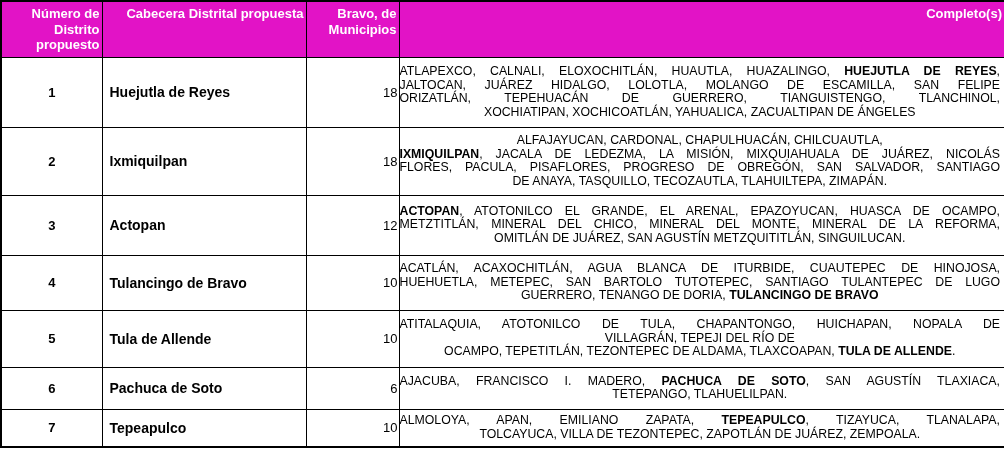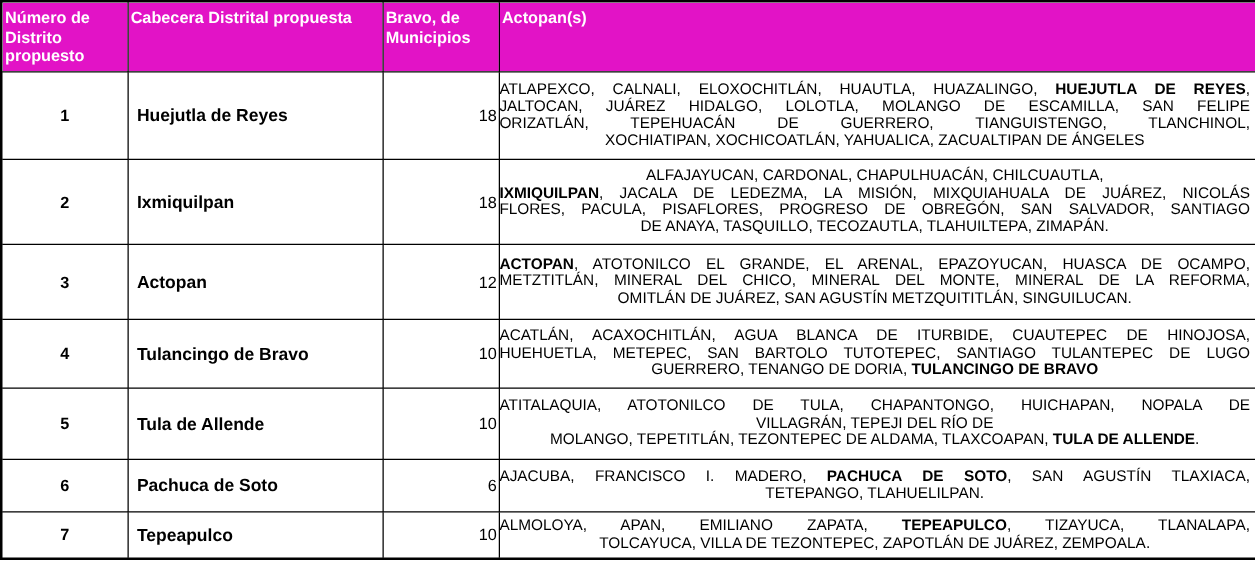--- a/index.html
+++ b/index.html
@@ -29,21 +29,21 @@
   col.c1 { width: 101px; }
   col.c2 { width: 204px; }
   col.c3 { width: 93px;  }
   col.c4 { width: 606px; }
 
   thead th {
     background: var(--header-bg, #E213C6);
     color: var(--header-text, #ffffff);
     font-size: 13px;
     font-weight: bold;
-    text-align: left;
+    text-align: right;
     vertical-align: top;
     padding: 4px 2px 0 2px;
     line-height: 15.5px;
     height: 56px;
   }
   tr.r1 { height: 70px; }
   tr.r2 { height: 68px; }
   tr.r3 { height: 60px; }
   tr.r4 { height: 55px; }
   tr.r5 { height: 57px; }
@@ -98,21 +98,21 @@
       <col class="c1">
         <col class="c2">
         <col class="c3">
         <col class="c4">
     </colgroup>
     <thead>
       <tr>
         <th>Número de Distrito propuesto</th>
         <th>Cabecera Distrital propuesta</th>
         <th>Bravo, de Municipios</th>
-        <th>Actopan(s)</th>
+        <th>Completo(s)</th>
       </tr>
     </thead>
     <tbody>
       <tr class="r1">
         <td class="num">1</td>
         <td class="cab">Huejutla de Reyes</td>
         <td class="tot">18</td>
         <td class="comp">
             <div class="comp-line"><span>ATLAPEXCO, CALNALI, ELOXOCHITLÁN, HUAUTLA, HUAZALINGO, </span><span class="b">HUEJUTLA DE REYES</span><span>,</span></div>
             <div class="comp-line"><span>JALTOCAN, JUÁREZ HIDALGO, LOLOTLA, MOLANGO DE ESCAMILLA, SAN FELIPE</span></div>
@@ -151,21 +151,21 @@
             <div class="comp-line nj"><span>GUERRERO, TENANGO DE DORIA, </span><span class="b">TULANCINGO DE BRAVO</span></div>
           </td>
       </tr>
       <tr class="r5">
         <td class="num">5</td>
         <td class="cab">Tula de Allende</td>
         <td class="tot">10</td>
         <td class="comp">
             <div class="comp-line"><span>ATITALAQUIA, ATOTONILCO DE TULA, CHAPANTONGO, HUICHAPAN, NOPALA DE</span></div>
             <div class="comp-line nj"><span>VILLAGRÁN, TEPEJI DEL RÍO DE</span></div>
-            <div class="comp-line nj"><span>MOLANGO, TEPETITLÁN, TEZONTEPEC DE ALDAMA, TLAXCOAPAN, </span><span class="b">TULA DE ALLENDE</span><span>.</span></div>
+            <div class="comp-line nj"><span>OCAMPO, TEPETITLÁN, TEZONTEPEC DE ALDAMA, TLAXCOAPAN, </span><span class="b">TULA DE ALLENDE</span><span>.</span></div>
           </td>
       </tr>
       <tr class="r6">
         <td class="num">6</td>
         <td class="cab">Pachuca de Soto</td>
         <td class="tot">6</td>
         <td class="comp">
             <div class="comp-line"><span>AJACUBA, FRANCISCO I. MADERO, </span><span class="b">PACHUCA DE SOTO</span><span>, SAN AGUSTÍN TLAXIACA,</span></div>
             <div class="comp-line nj"><span>TETEPANGO, TLAHUELILPAN.</span></div>
           </td>

